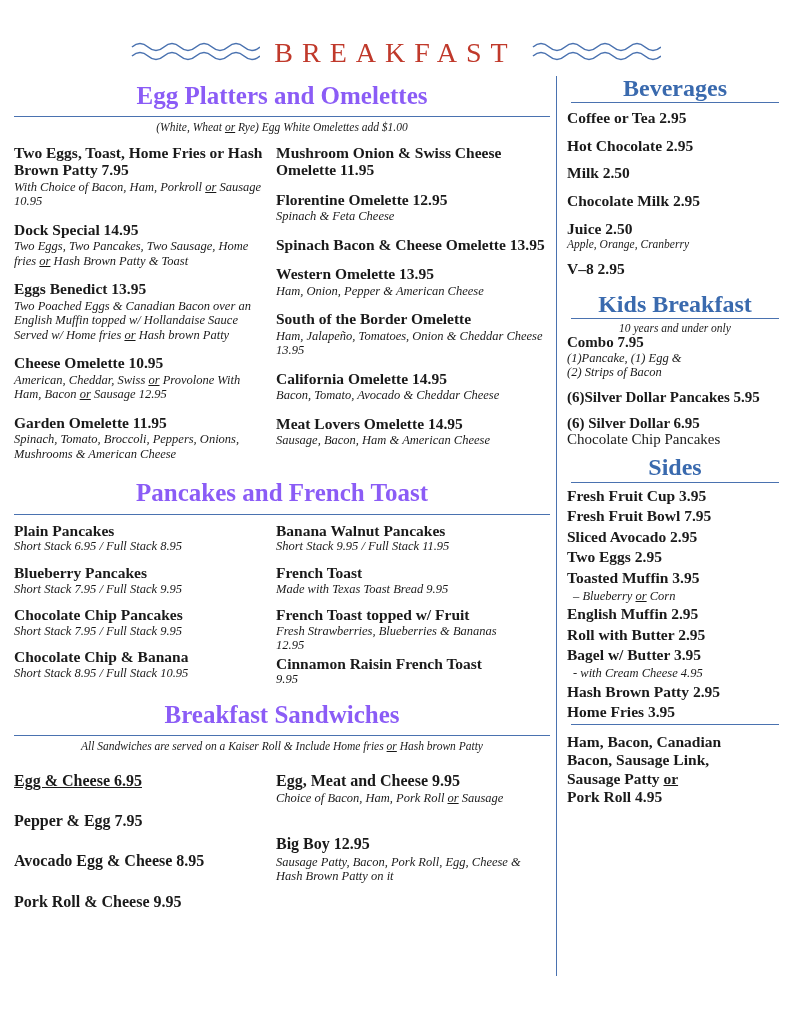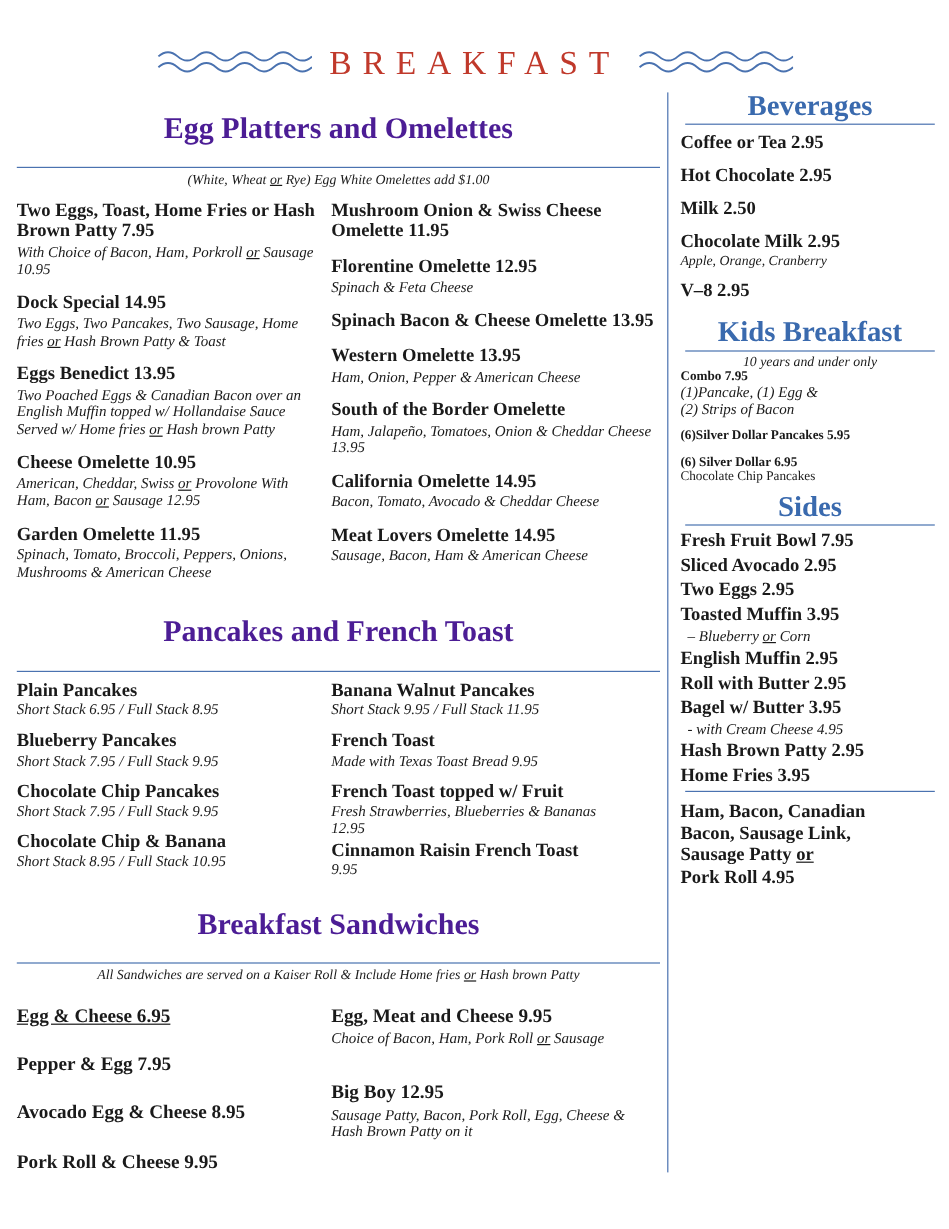--- a/index.html
+++ b/index.html
@@ -25,22 +25,22 @@
   
   .body-cols{display:flex;align-items:flex-start;padding:8px 0 0 0;}
   .main-col{width:556px;box-sizing:border-box;padding:0 6px 0 14px;}
   .side-col{
     width:235px;box-sizing:border-box;padding:0 8px 0 10px;
     border-left:1.5px solid #4A72B0;margin-left:0;min-height:900px;
   }
 
   
   .sect-head{
-    color:#4c1d95;font-weight:700;text-align:center;
-    line-height:1.05;font-size:25px;margin:18px;
+    color:#8b5cf6;font-weight:700;text-align:center;
+    line-height:1.05;font-size:25px;margin:7px;
   }
   .rule{border:0;border-top:1.6px solid #4A72B0;margin:1px 0 0 0;height:0;}
   .sect-note{
     font-style:italic;text-align:center;font-size:11.5px;
     line-height:1.18;margin:4px 0 0 0;color:#1a1a1a;
   }
 
   
   .items2{display:flex;margin-top:9px;}
   .col{box-sizing:border-box;}
@@ -63,21 +63,21 @@
   
   .side-head{
     color:#3A6AAE;font-weight:700;text-align:center;font-size:24px;
     line-height:1.05;margin:0;
   }
   .side-rule{border:0;border-top:1.5px solid #4A72B0;margin:1px 4px 3px 4px;}
   .bev{font-weight:700;font-size:15.5px;line-height:1.2;margin-top:9px;}
   .bev.first{margin-top:6px;}
   .sub-it{font-style:italic;font-size:11.5px;line-height:1.15;margin-top:0px;}
   .kid-note{font-style:italic;font-size:11.5px;text-align:center;margin:2px 0 0 0;}
-  .kid-name{font-weight:700;font-size:11px;line-height:1.13;}
+  .kid-name{font-weight:700;font-size:15px;line-height:1.13;}
   .kid-name.reg{font-weight:400;}
   .kid-desc{font-style:italic;font-size:12.5px;line-height:1.14;font-family:Liberation Serif, serif;}
   .kid-blk{margin-top:9px;}
   .side-item{font-weight:700;font-size:15.5px;line-height:1.33;}
   .side-item-sub{font-style:italic;font-size:12.5px;line-height:1.25;padding-left:6px;}
   .meat{font-weight:700;font-size:15.5px;line-height:1.18;margin-top:8px;}
 
   .spacer-sm{height:7px;}
   .spacer-md{height:13px;}
 </style>
@@ -254,20 +254,21 @@
 
     <div class="side-col">
 
       <div>
         <h3 class="side-head">Beverages</h3>
         <hr class="side-rule">
         <div class="bev first">Coffee or Tea 2.95</div>
         <div class="bev">Hot Chocolate 2.95</div>
         <div class="bev">Milk 2.50</div>
         <div class="bev">Chocolate Milk 2.95</div>
+        <div class="bev">Juice 2.50</div>
         <div class="sub-it">Apple, Orange, Cranberry</div>
         <div class="bev">V–8    2.95</div>
       </div>
 
       <div class="spacer-md"></div>
 
       <div>
         <h3 class="side-head">Kids Breakfast</h3>
         <hr class="side-rule">
         <div class="kid-note">10 years and under only</div>
@@ -286,20 +287,21 @@
           <div class="kid-name">(6) Silver Dollar 6.95</div>
           <div class="kid-name reg">Chocolate Chip Pancakes</div>
         </div>
       </div>
 
       <div class="spacer-sm"></div>
 
       <div>
         <h3 class="side-head">Sides</h3>
         <hr class="side-rule">
+        <div class="side-item">Fresh Fruit Cup 3.95</div>
         <div class="side-item">Fresh Fruit Bowl 7.95</div>
         <div class="side-item">Sliced Avocado 2.95</div>
         <div class="side-item">Two Eggs 2.95</div>
         <div class="side-item">Toasted Muffin 3.95</div>
         <div class="side-item-sub">– Blueberry <u>or</u> Corn</div>
         <div class="side-item">English Muffin 2.95</div>
         <div class="side-item">Roll with Butter 2.95</div>
         <div class="side-item">Bagel w/ Butter 3.95</div>
         <div class="side-item-sub">- with Cream Cheese 4.95</div>
         <div class="side-item">Hash Brown Patty 2.95</div>

